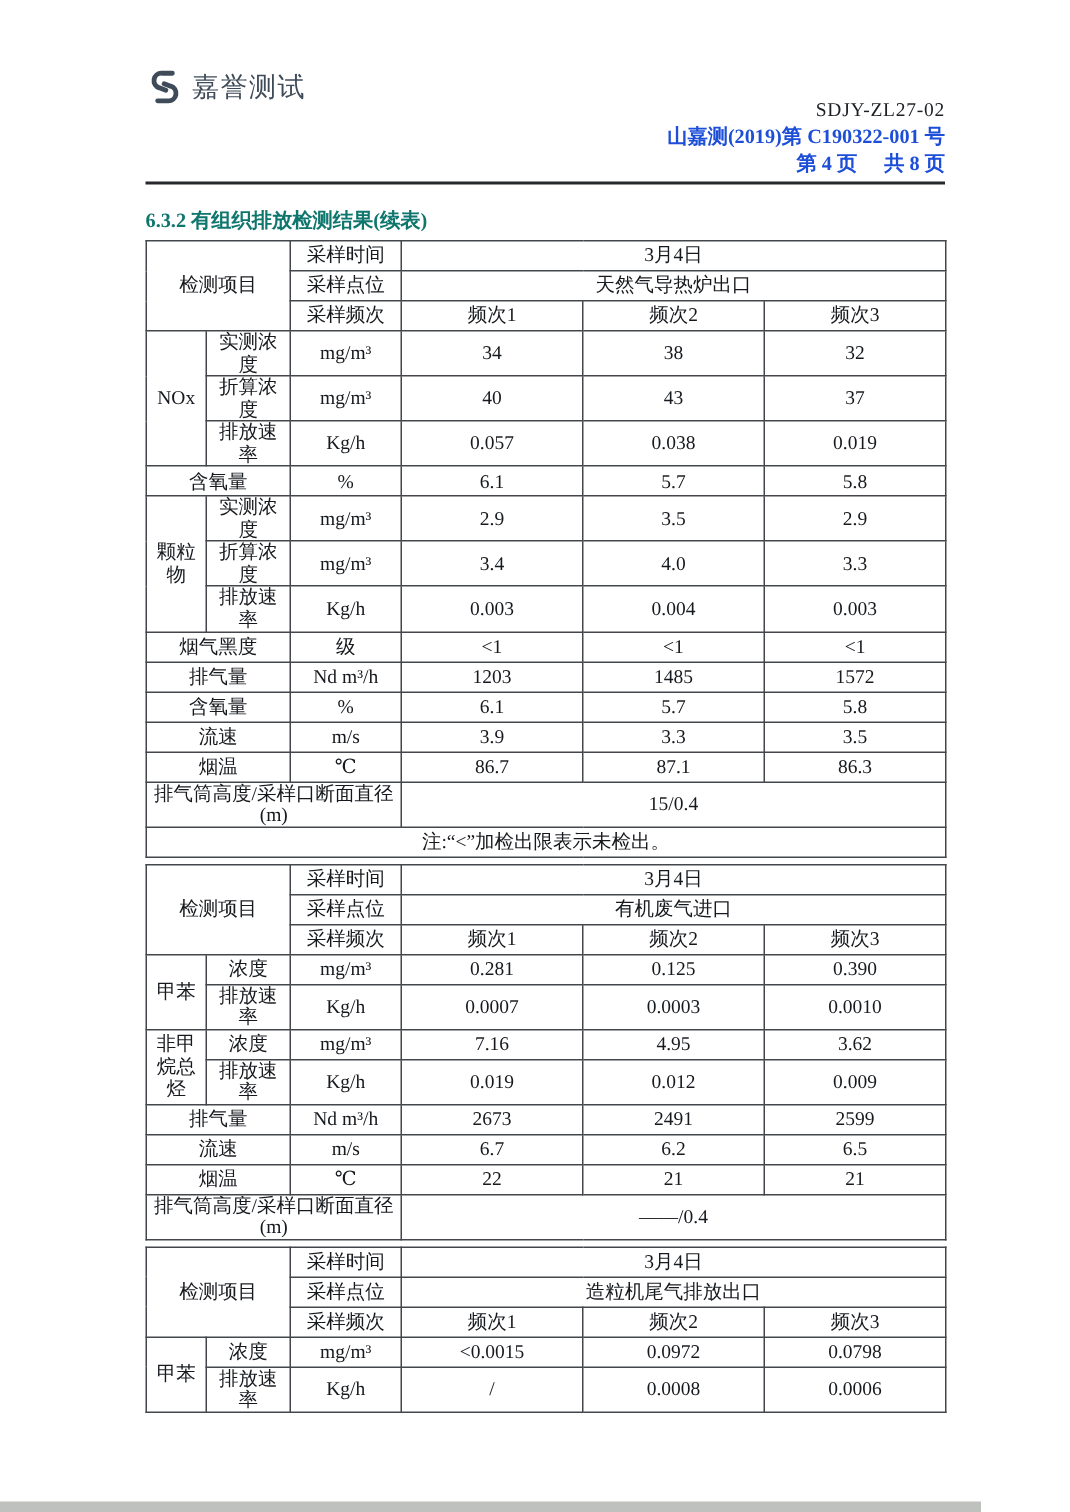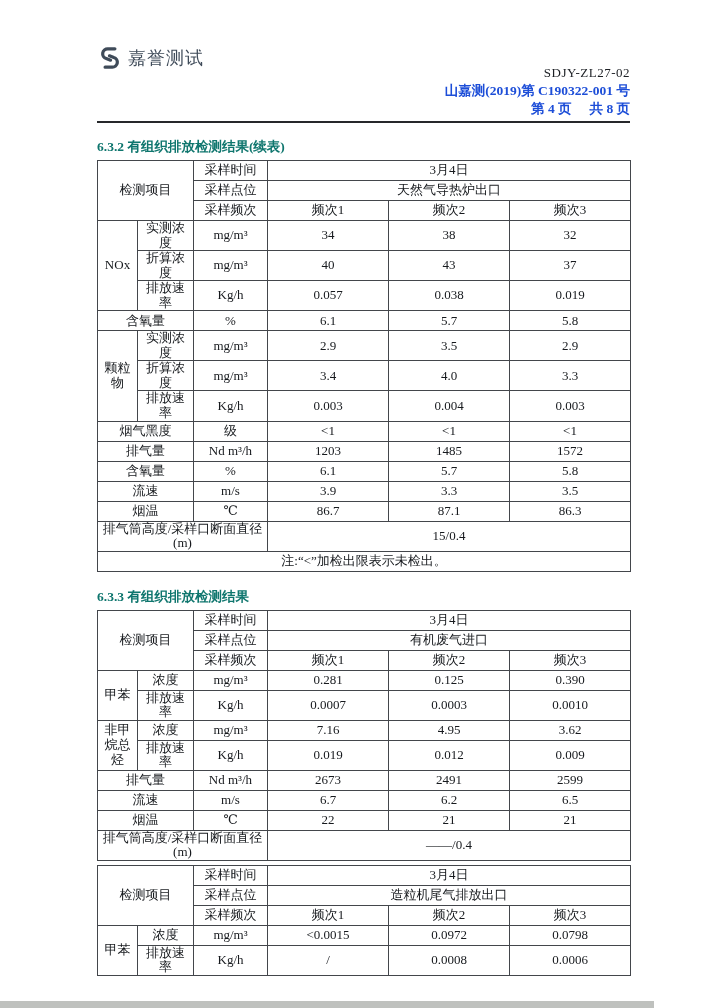--- a/index.html
+++ b/index.html
@@ -182,21 +182,20 @@
       <tr>
         <td colspan="3">排气筒高度/采样口断面直径(m)</td>
         <td colspan="3">15/0.4</td>
       </tr>
       <tr>
         <td colspan="6">注:“&lt;”加检出限表示未检出。</td>
       </tr>
     </tbody>
       </table>
 
-    <div class="sec-title st2">6.3.3 有组织排放检测结果</div>
     <table>
       <colgroup>
           <col class="c0">
           <col class="c1">
           <col class="c2">
           <col class="cf">
           <col class="cf">
           <col class="cf">
         </colgroup>
       <tbody>

